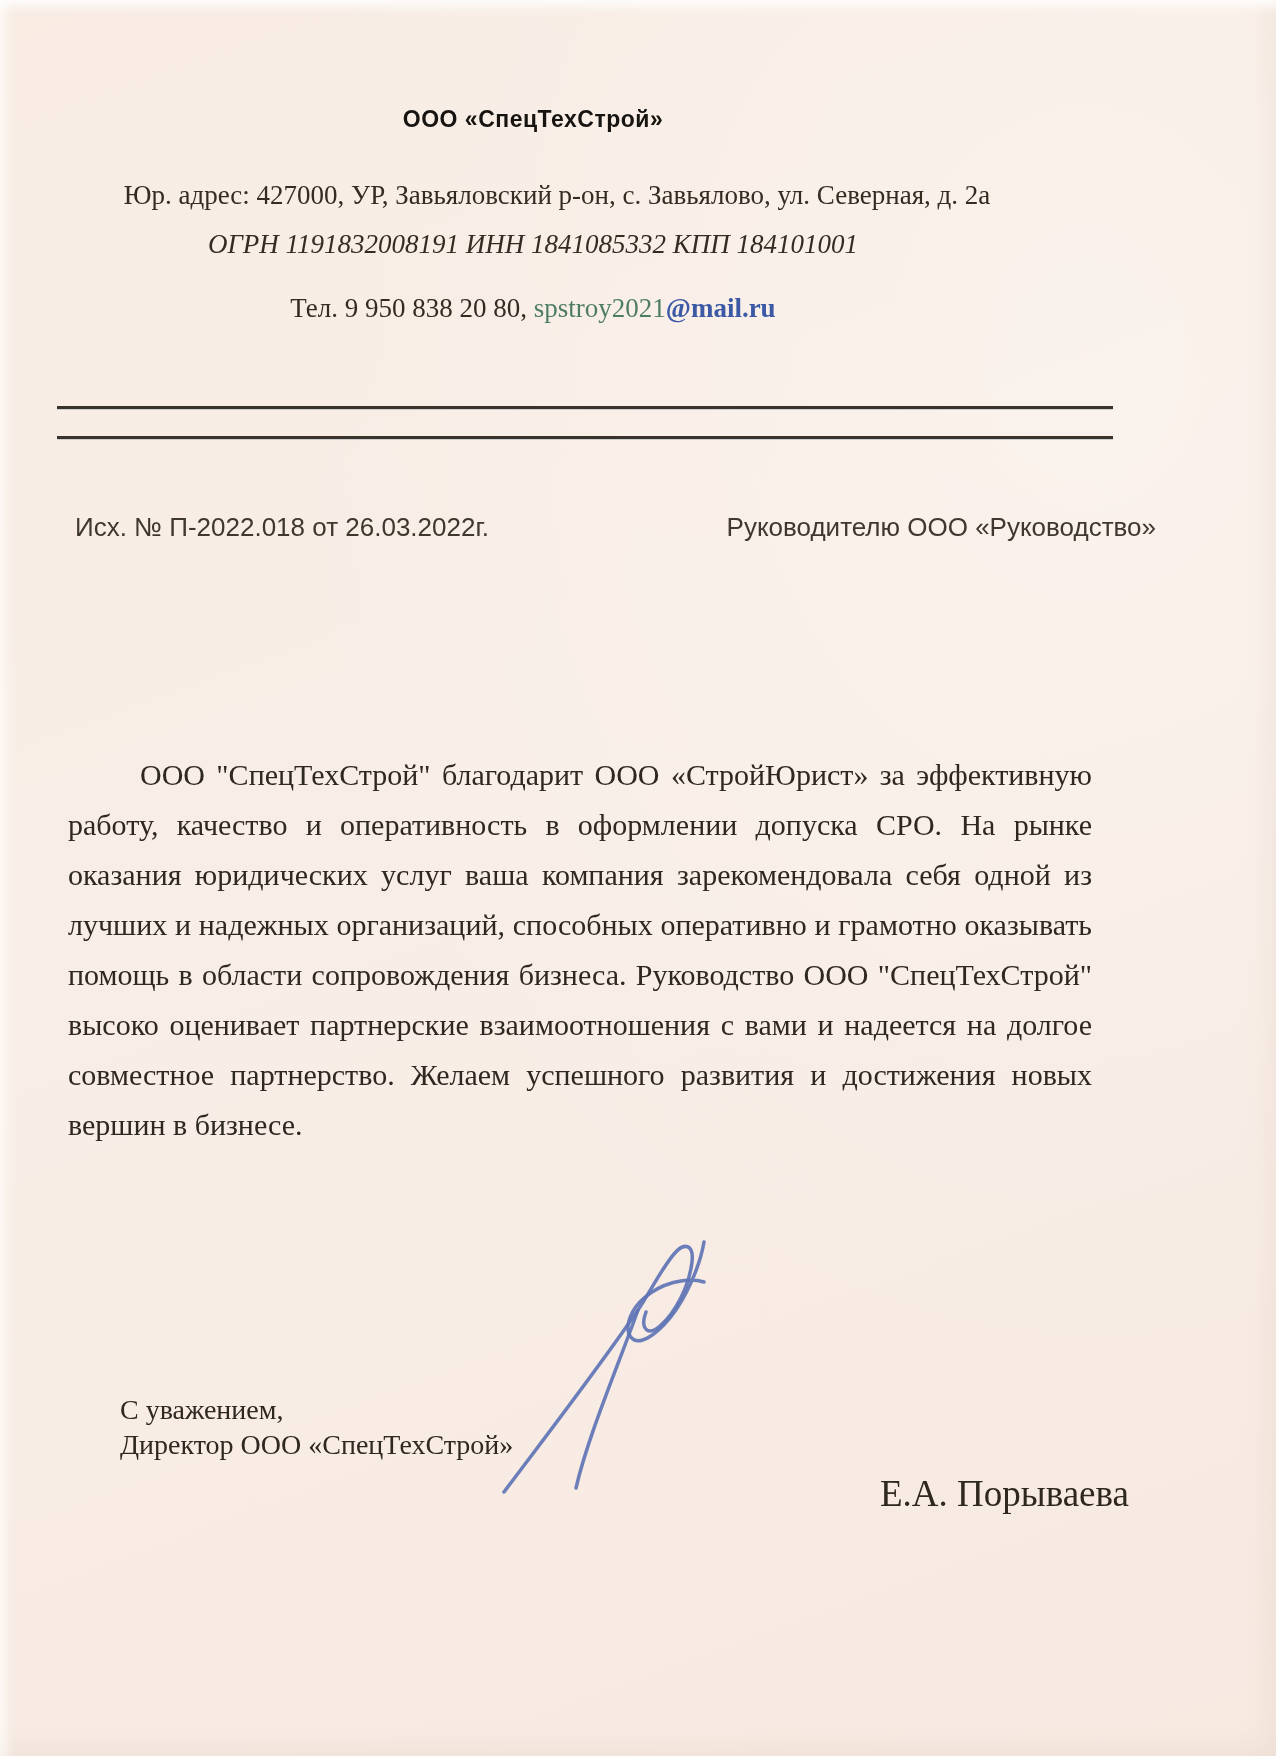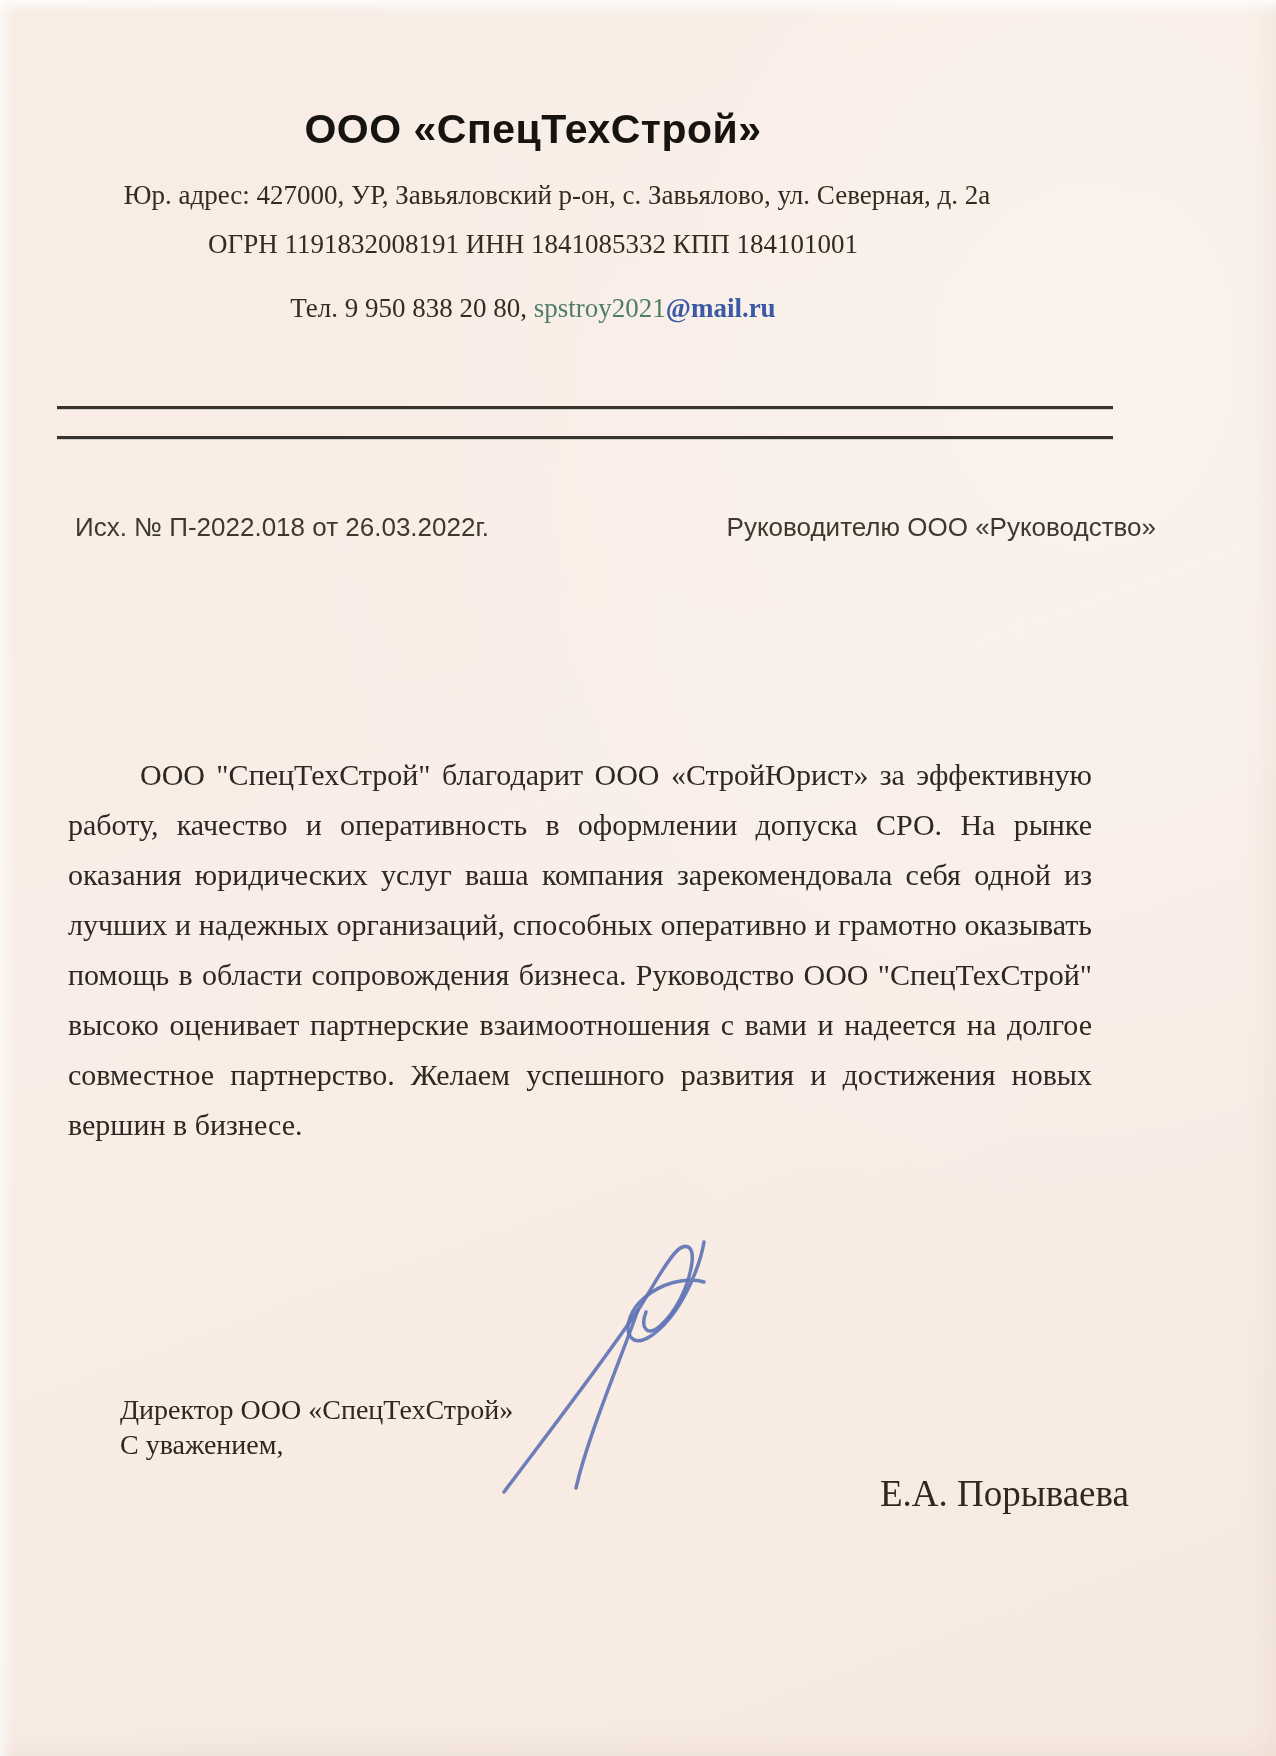--- a/index.html
+++ b/index.html
@@ -26,30 +26,30 @@
   .abs { position: absolute; }
   .centered-block {
     left: 0;
     right: 210px;
     text-align: center;
   }
   .company-name {
     top: 106px;
     font-family: "Liberation Sans", sans-serif;
     font-weight: 700;
-    font-size: 41px;
+    font-size: 23px;
     letter-spacing: 0.5px;
     color: #171310;
   }
   .header-line {
     font-size: 27px;
     color: #342b21;
   }
   .addr  { top: 180px; padding-left: 48px; }
-  .ogrn  { top: 229px; }
+  .ogrn  { top: 229px; font-style: italic; }
   .tel   { top: 293px; }
   .email-user   { color: #4e7d66; }
   .email-domain { color: #3c59a6; font-weight: bold; }
   .rule {
     left: 57px;
     width: 1056px;
     height: 3px;
     background: #39332b;
     box-shadow: 0 1px 0 rgba(120,150,160,0.35);
   }
@@ -121,22 +121,22 @@
   <div class="abs rule rule-bottom"></div>
 
   <div class="abs ref-row">
     <span>Исх. № П-2022.018 от 26.03.2022г.</span>
     <span>Руководителю ООО «Руководство»</span>
   </div>
 
   <div class="abs letter-body">ООО "СпецТехСтрой"  благодарит ООО «СтройЮрист» за эффективную работу, качество и оперативность в оформлении допуска СРО. На рынке оказания юридических услуг ваша компания зарекомендовала себя одной из лучших и надежных организаций, способных оперативно и грамотно оказывать помощь в области сопровождения бизнеса. Руководство ООО "СпецТехСтрой" высоко оценивает партнерские взаимоотношения с вами и надеется на долгое совместное партнерство. Желаем успешного развития и достижения новых вершин в бизнесе.</div>
 
   <div class="abs closing-block">
+    <div>С уважением,</div>
     <div>Директор ООО «СпецТехСтрой»</div>
-    <div>С уважением,</div>
   </div>
 
   <svg class="abs signature-svg" viewBox="0 0 300 270">
     <path d="M 16 256 C 58 200 112 130 150 74 C 162 56 174 32 186 18 C 196 6 206 8 204 26 C 201 50 188 76 172 90 C 159 101 152 92 158 76"></path>
     <path d="M 216 6 C 212 30 198 62 182 82 C 168 99 150 112 142 100 C 136 90 144 72 156 62 C 172 48 198 40 216 46"></path>
     <path d="M 150 74 C 130 130 100 200 88 252"></path>
   </svg>
 
   <div class="abs signer-name">Е.А. Порываева</div>
 

